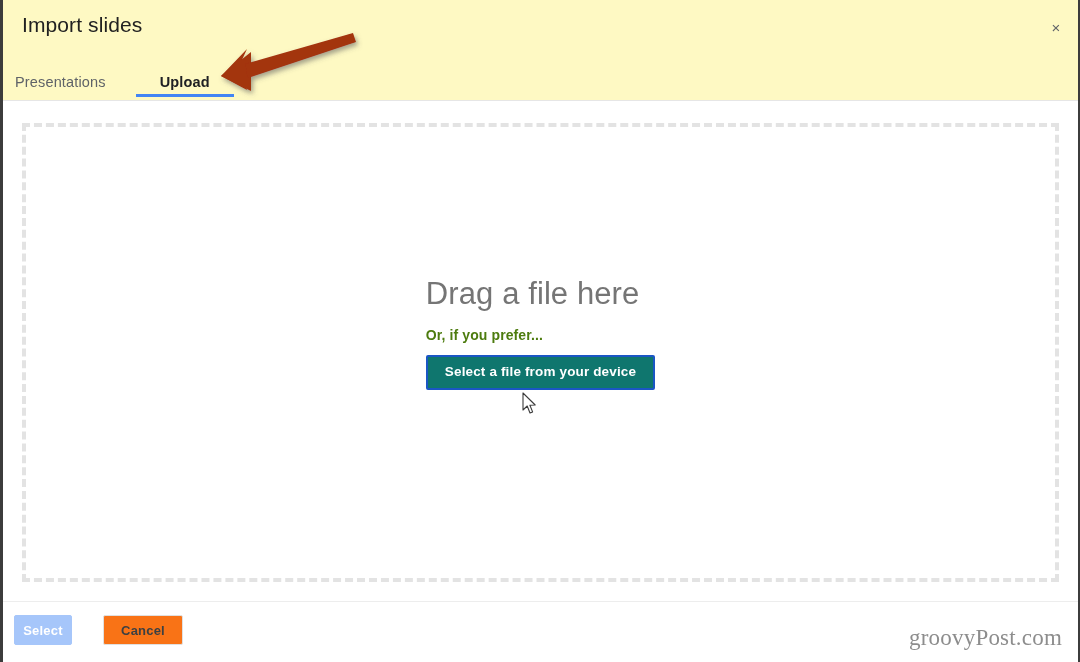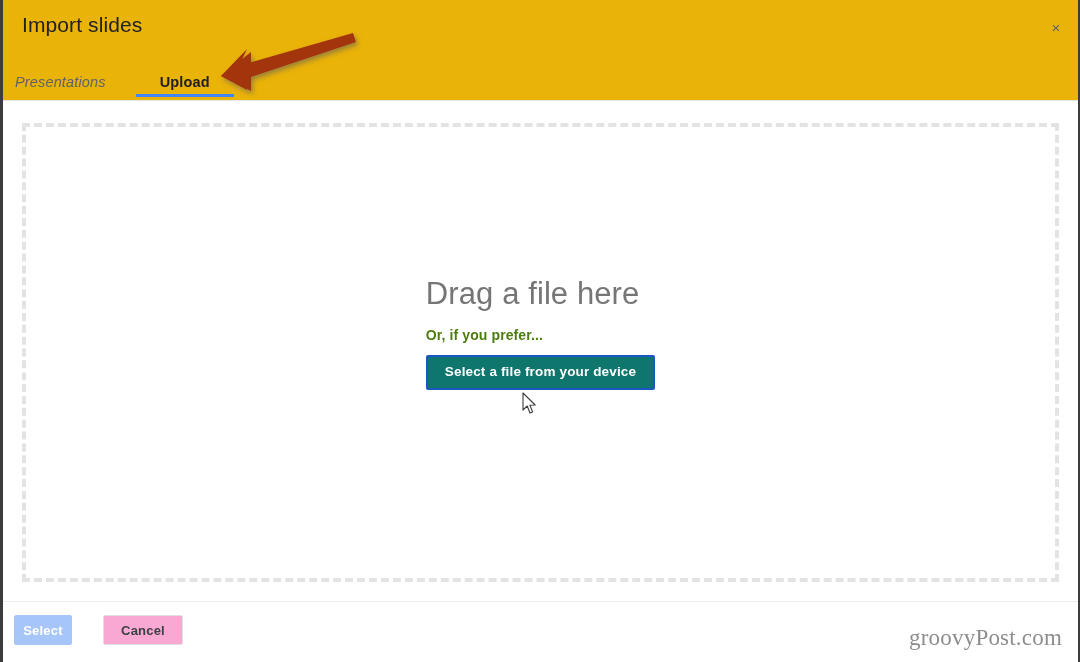--- a/index.html
+++ b/index.html
@@ -25,21 +25,21 @@
   }
 
   
   .dialog-header {
     position: absolute;
     left: 0; top: 0;
     width: 100%;
     height: 101px;
     box-sizing: border-box;
     border-bottom: 1px solid #e6e6e6;
-    background: #eab308;
+    background: #fef9c3;
   }
 
   .dialog-title {
     position: absolute;
     left: 19px;
     top: 13px;
     font-size: 21px;
     font-weight: 400;
     color: #212121;
     letter-spacing: 0.1px;
@@ -79,21 +79,21 @@
     font-size: 14.5px;
     color: #5f6368;
     cursor: pointer;
     letter-spacing: 0.15px;
     height: 42px;
     box-sizing: border-box;
     background: transparent;
     border: none;
     font-family: "Liberation Sans", sans-serif;
   }
-  .tab:first-child { padding-left: 12px; padding-right: 30px; font-style: italic; }
+  .tab:first-child { padding-left: 12px; padding-right: 30px; }
 
   .tab.active {
     color: #202124;
     font-weight: bold;
   }
   .tab.active .tab-underline {
     position: absolute;
     left: 0;
     right: 0;
     bottom: 4px;
@@ -215,21 +215,21 @@
     width: 58px;
     background: #a6c6fa;
     color: #ffffff;
     border: 1px solid #a6c6fa;
     cursor: default;
   }
 
   .cancel-button {
     left: 100px;
     width: 80px;
-    background: #f9a8d4;
+    background: #f97316;
     color: #3c4043;
     border: 1px solid #e0e0e0;
   }
 
   .watermark {
     position: absolute;
     right: 16px;
     bottom: 11px;
     font-family: "Liberation Serif", serif;
     font-size: 23px;

